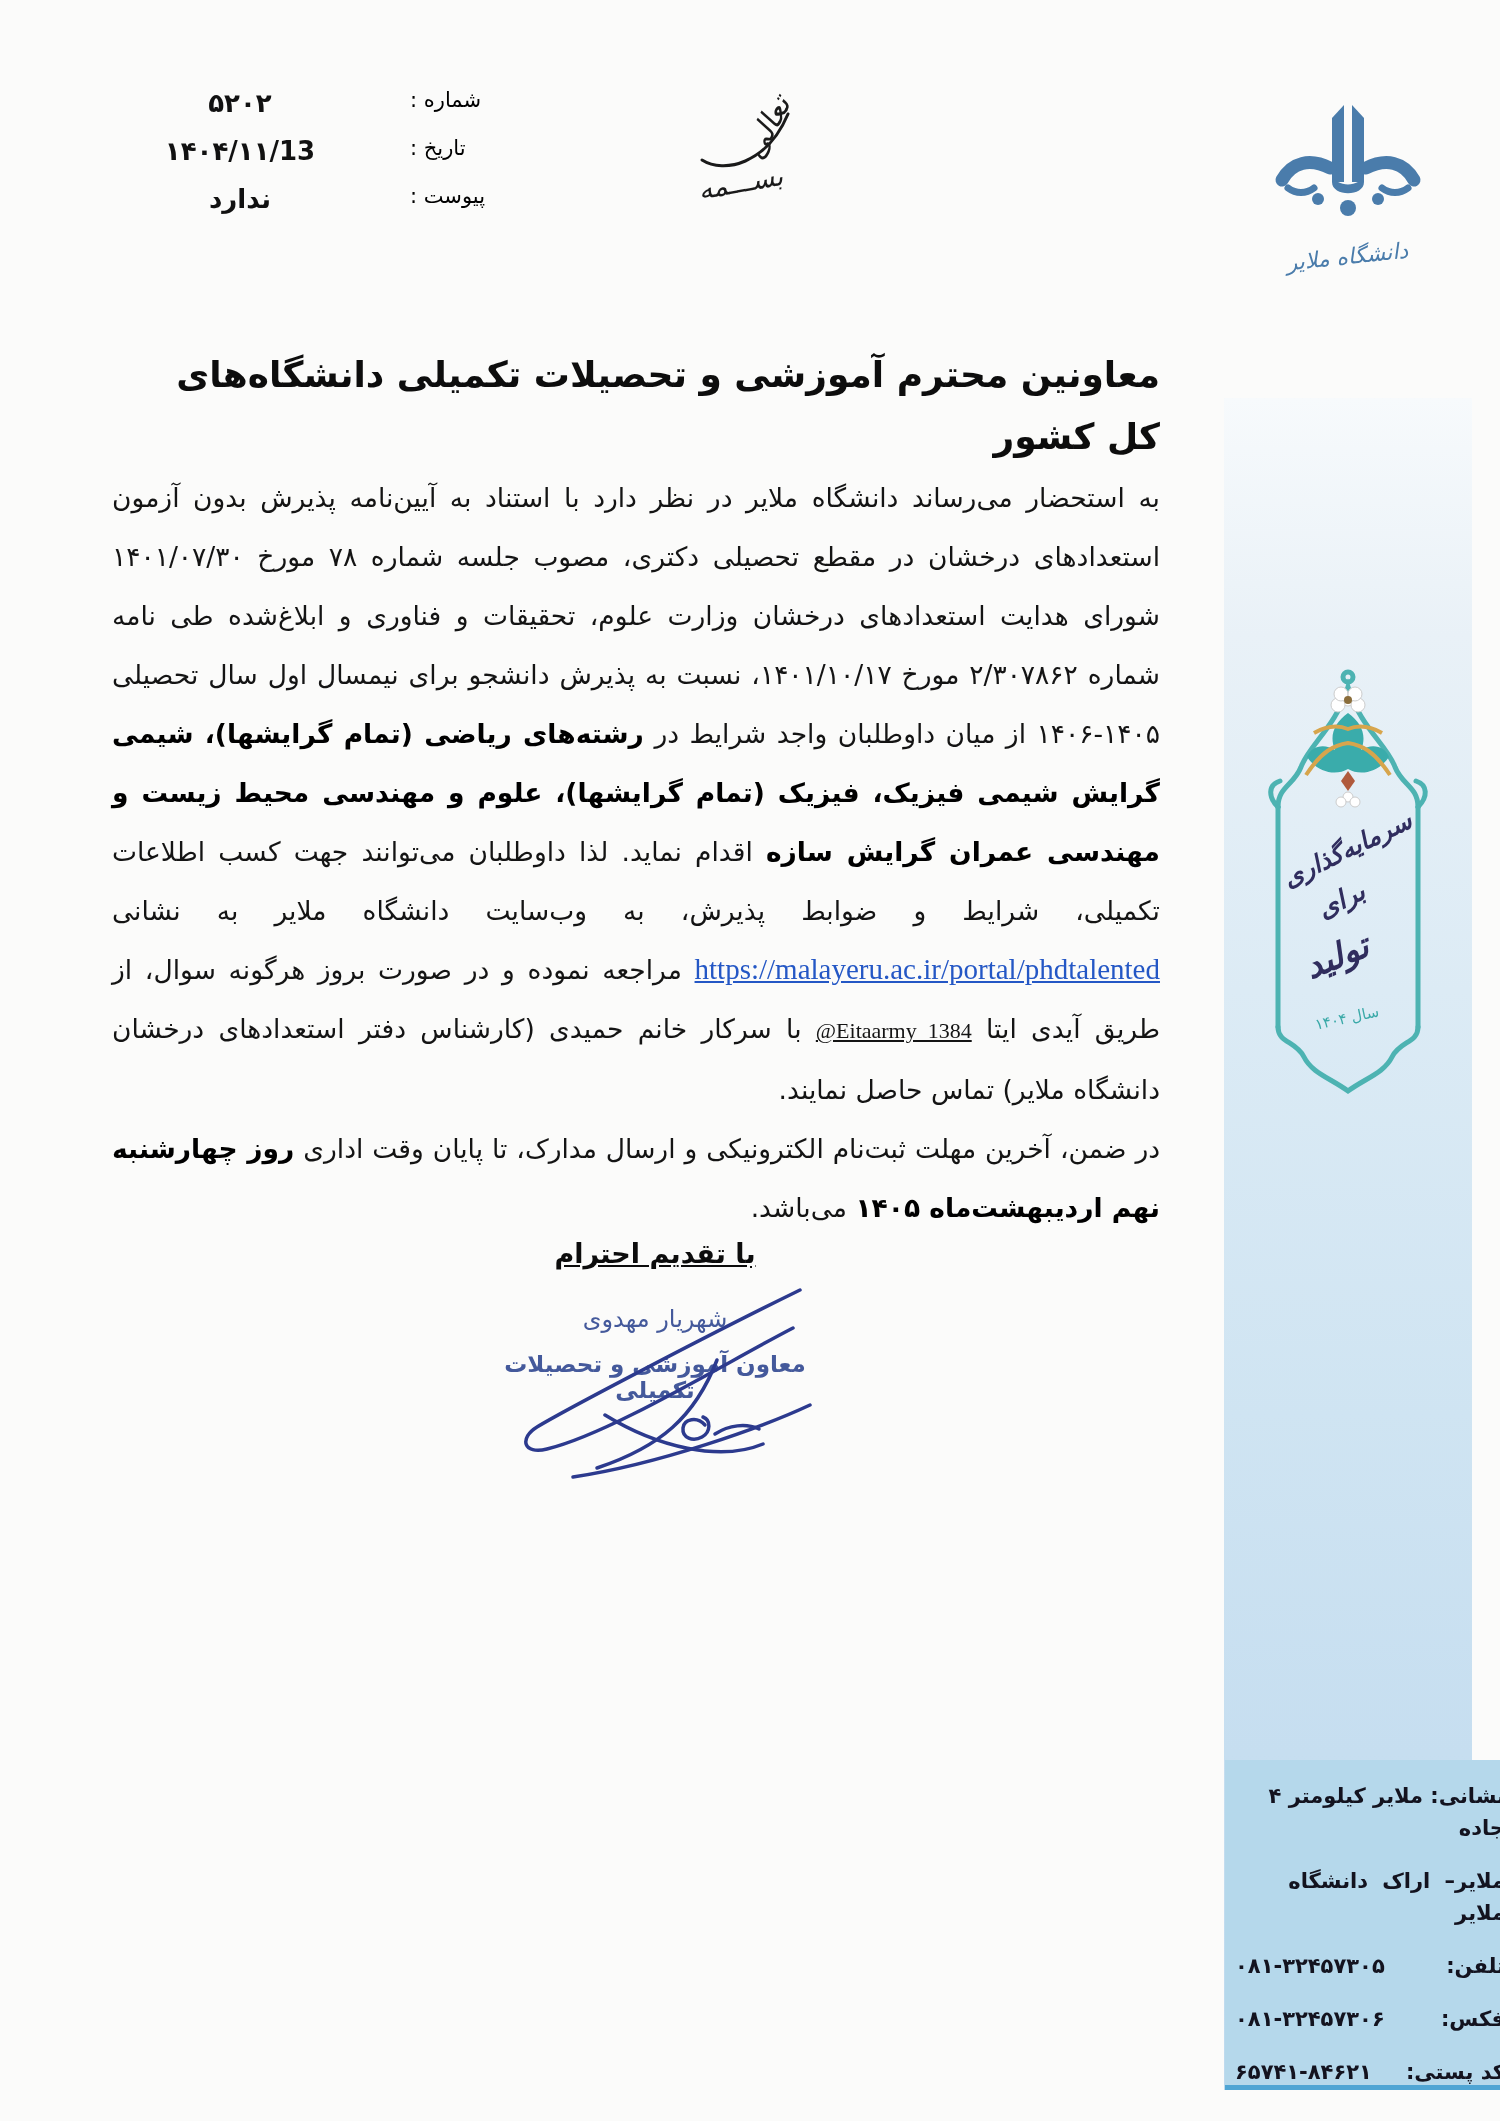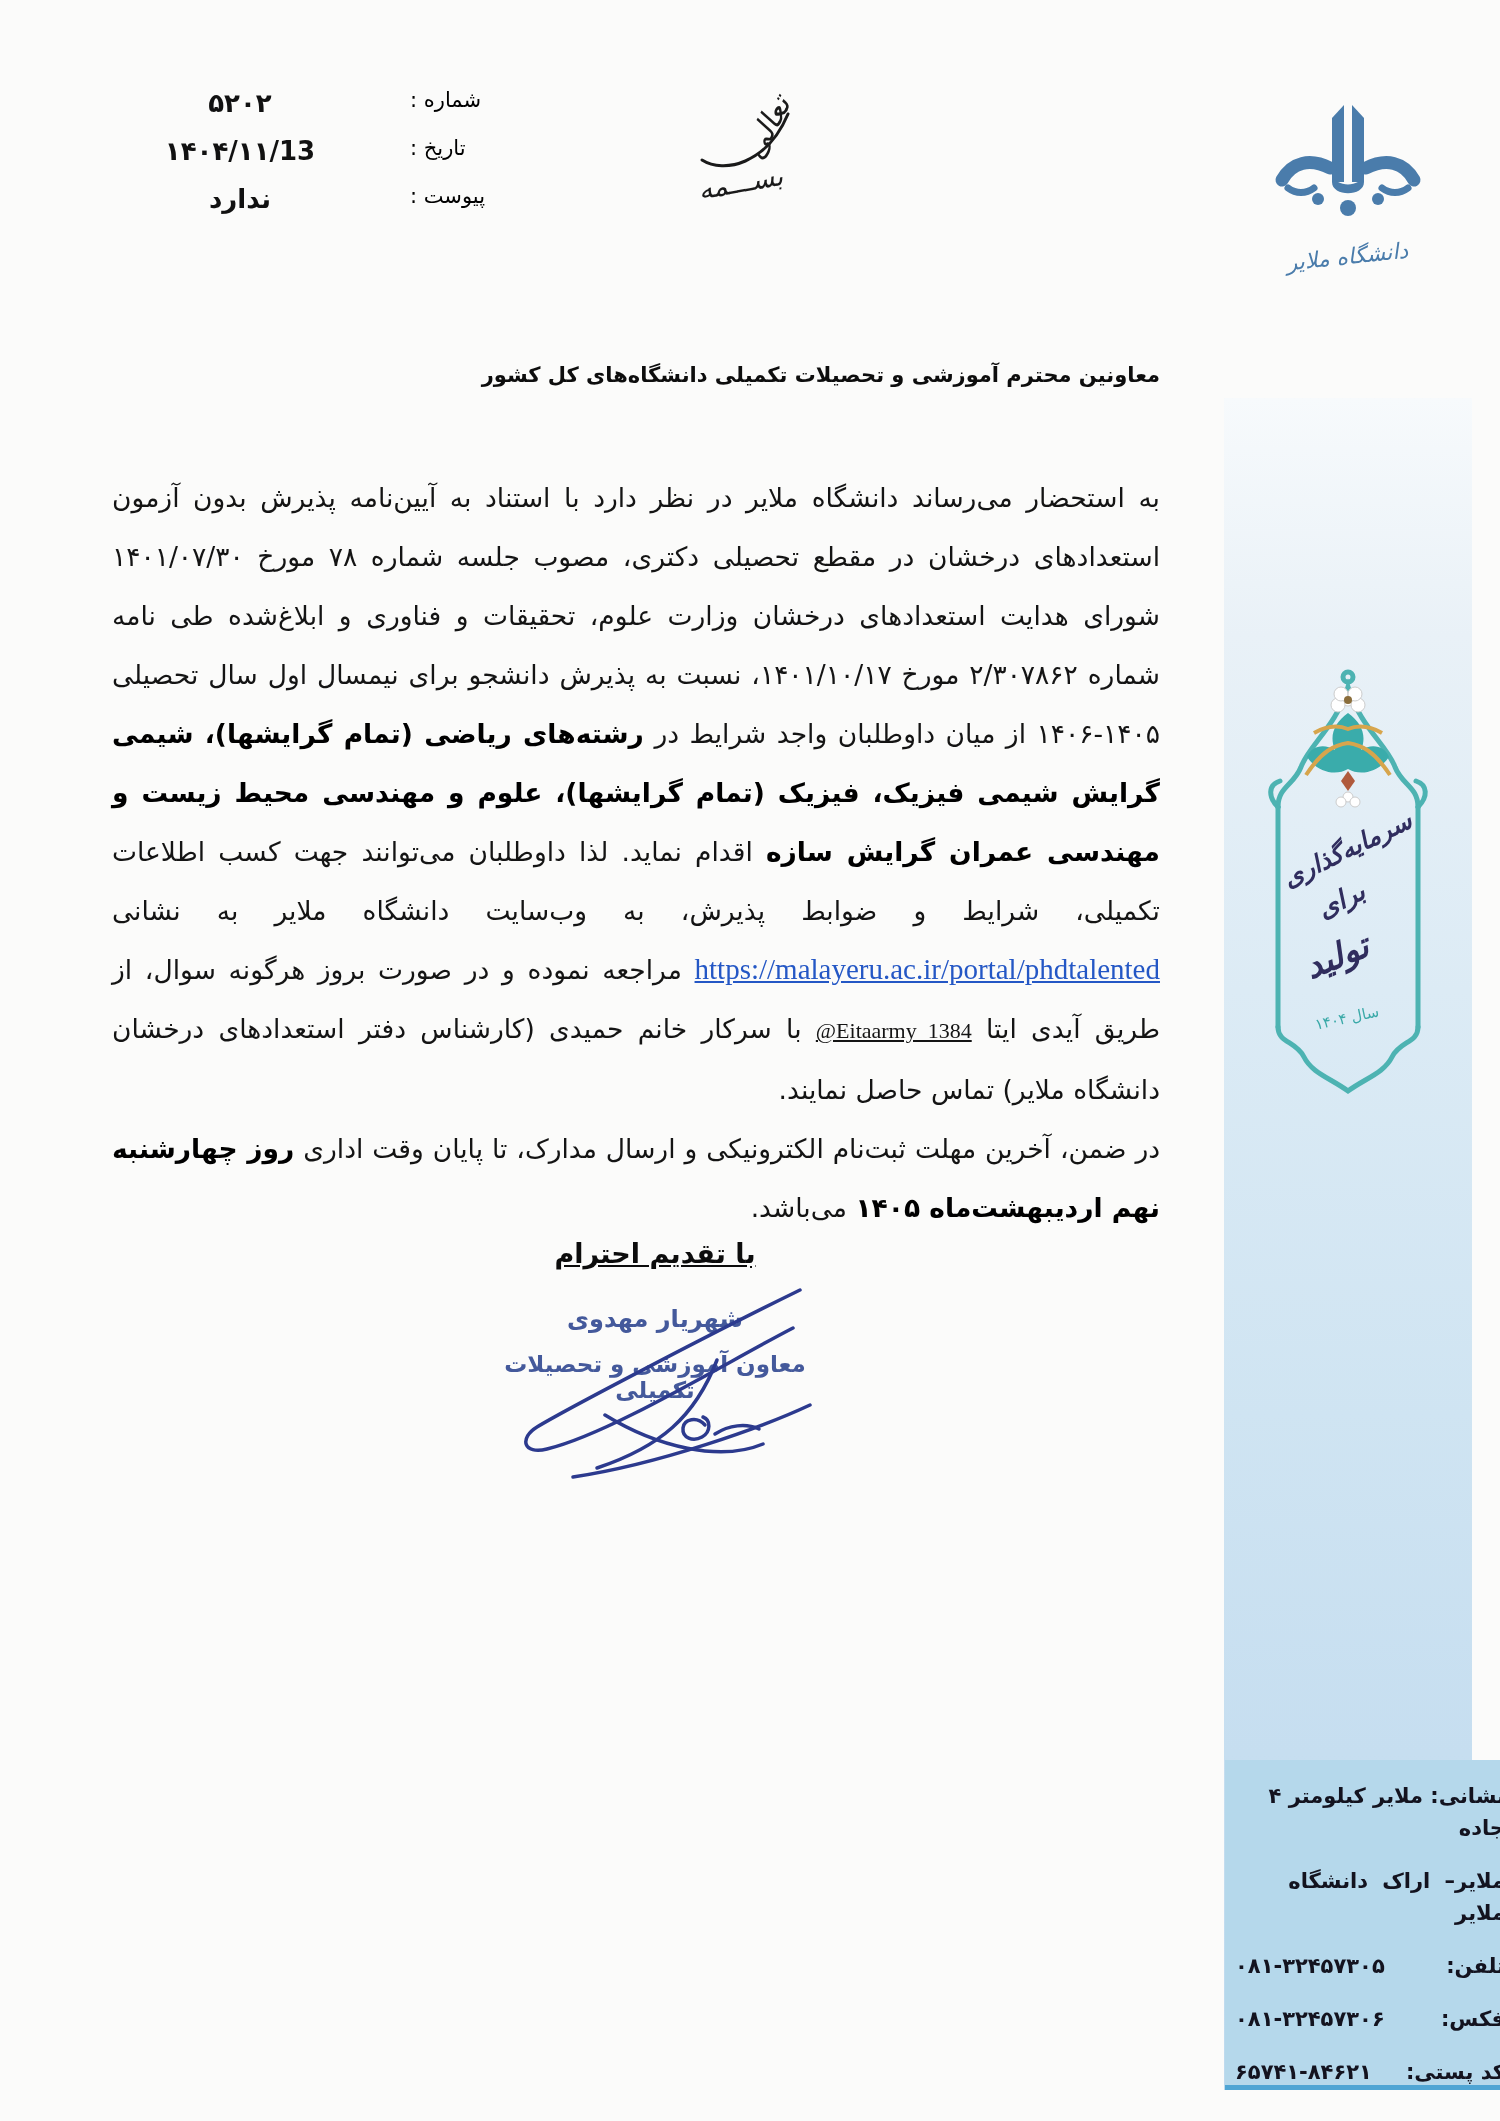--- a/index.html
+++ b/index.html
@@ -32,33 +32,33 @@
     background:#b5d8eb; border-bottom:5px solid #4fa5d4;
     box-sizing:border-box; padding:20px 14px 0 10px;
     direction:rtl; font-size:21px; font-weight:bold; color:#13131f;
   }
   .contact-line{margin-bottom:21px; text-align:right; line-height:32px;}
   .contact-line.spread{word-spacing:7px;}
   .contact-row{display:flex; justify-content:space-between; margin-bottom:21px; line-height:32px;}
   .num{direction:ltr; unicode-bidi:isolate;}
   
   .recipient{position:absolute; left:112px; top:344px; width:1048px;
-    direction:rtl; text-align:right; font-weight:bold; font-size:21px; line-height:62px; color:#0d0d0d;}
+    direction:rtl; text-align:right; font-weight:bold; font-size:36px; line-height:62px; color:#0d0d0d;}
   
   .body-text{position:absolute; left:112px; top:468px; width:1048px;
     direction:rtl; font-size:26.5px; line-height:59px; color:#141414;}
   .body-text p{margin:0; text-align:justify;}
   .body-text b{color:#000;}
   .url-link{font-family:"Liberation Serif",serif; font-size:29px; color:#2457c5;
     text-decoration:underline; direction:ltr; unicode-bidi:isolate;}
   .eitaa{direction:ltr; unicode-bidi:isolate; font-family:"Liberation Serif",serif; font-size:22px;text-decoration:underline;}
   
   .signature{position:absolute; left:480px; top:1238px; width:350px; text-align:center; direction:rtl;}
   .sig-salutation{font-size:27px; font-weight:bold; color:#0c0c0c; margin-bottom:36px;text-decoration:underline;}
-  .sig-name{font-size:24px; font-weight:bold; color:#44599b; margin-bottom:18px;}
+  .sig-name{font-size:24px; font-weight:normal; color:#44599b; margin-bottom:18px;}
   .sig-title{font-size:23px; font-weight:bold; color:#44599b;}
   .ink{position:absolute; left:455px; top:1272px; width:370px; height:215px; pointer-events:none;}
 </style>
 </head>
 <body>
 
 <div class="page">
 
   <div class="ref-block">
     <div class="ref-row">

